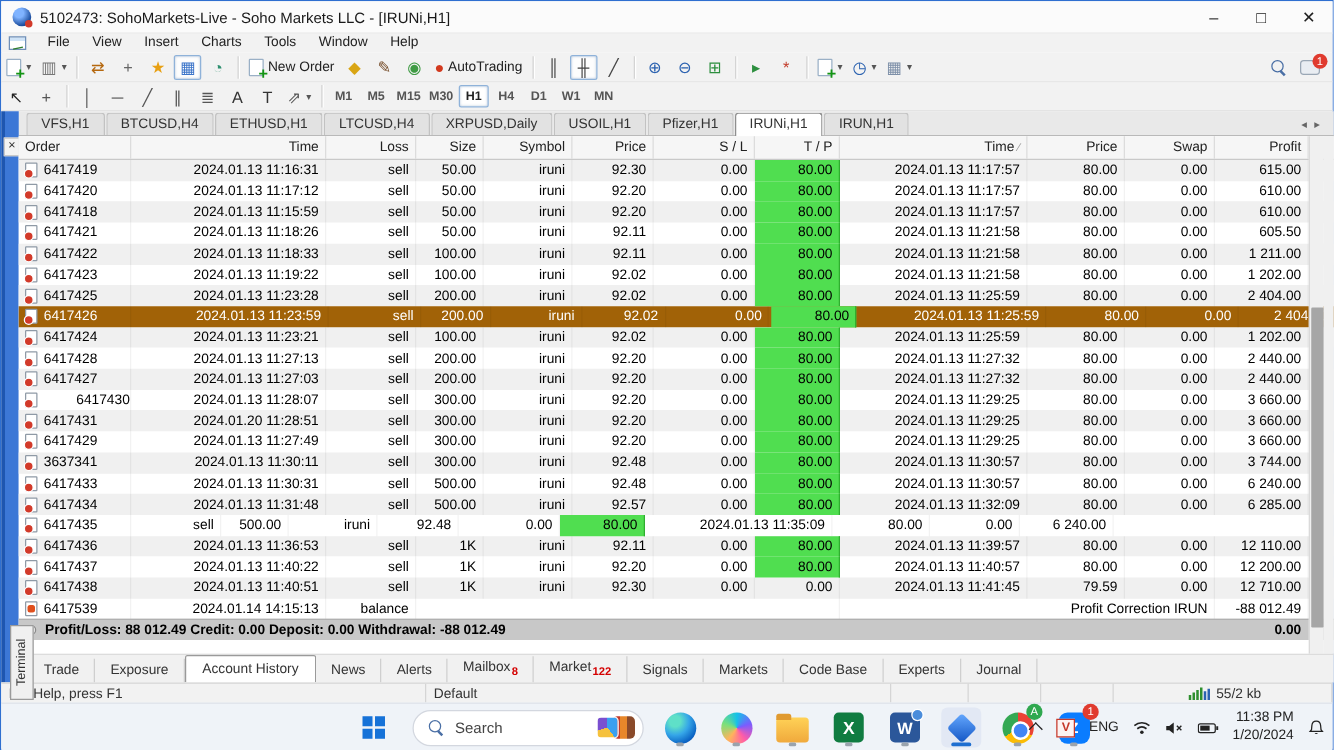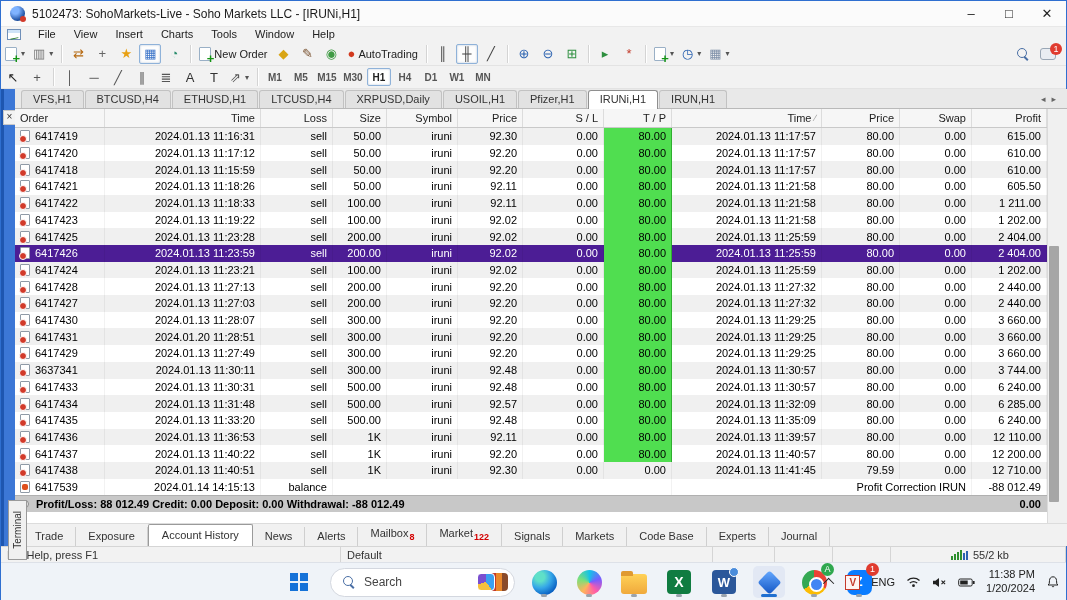--- a/index.html
+++ b/index.html
@@ -54,21 +54,21 @@
   .term-side-tab span { writing-mode:vertical-rl; transform:rotate(180deg); font-size:10px; color:#333; }
 
   
   .terminal { position:absolute; left:14px; top:108px; width:1053px; height:414px; background:#fff; }
   .thead { display:flex; height:19px; background:#f6f6f6; border-bottom:1px solid #c9c9c9; font-size:11px; color:#222; }
   .hcol { display:flex; align-items:center; padding:0 5px; border-right:1px solid #dcdcdc; white-space:nowrap; }
   .hcol.r { justify-content:flex-end; }
   .sortmark { color:#999; font-size:9px; margin-left:3px; }
   .hrow { display:flex; height:16.71px; font-size:11px; color:#000; align-items:stretch; }
   .hrow.alt { background:#f0f0f0; }
-  .hrow.sel { background:#4c1d95; color:#fff; }
+  .hrow.sel { background:#a16207; color:#fff;justify-content:space-between; }
   .hcell { display:flex; align-items:center; padding:0 5px; border-right:1px solid rgba(0,0,0,0.05); white-space:nowrap; overflow:hidden; }
   .hcell.r { justify-content:flex-end; }
   .hcell.tp-green { background:#50de50; color:#000; border-right-color:#2fae2f; }
   .ord-ico { flex:0 0 auto; width:10px; height:12px; margin-right:5px; background:#fff; border:1px solid #8f9aa6; border-radius:1px; position:relative; }
   .ord-ico::after { content:""; position:absolute; left:-2px; bottom:-2px; width:6px; height:6px; border-radius:50%; background:#d23a2a; border:1px solid #fff; }
   .ord-ico.bal::after { background:#e0501e; left:1px; bottom:2px; border:none; width:6px; height:6px; border-radius:2px; }
   .sumrow { display:flex; height:16.7px; background:#c8c8c8; font-size:11px; font-weight:bold; color:#000; align-items:center; border-top:1px solid #b0b0b0; }
   .sum-ico { width:8px; height:8px; border-radius:50%; border:1px solid #8a8a8a; background:#e8e8e8; margin:0 7px 0 6px; }
   .sum-total { margin-left:auto; padding-right:27px; }
   .vscroll { position:absolute; left:1046px; top:108px; width:12px; height:414px; background:#f0f0f0; border-left:1px solid #dadada; }
@@ -529,21 +529,21 @@
           <div class="hcell r" style="width: 71px;">iruni</div>
           <div class="hcell r" style="width: 65px;">92.20</div>
           <div class="hcell r" style="width: 81px;">0.00</div>
           <div class="hcell r tp-green" style="width: 68px;">80.00</div>
           <div class="hcell r" style="width: 150px;">2024.01.13 11:27:32</div>
           <div class="hcell r" style="width: 78px;">80.00</div>
           <div class="hcell r" style="width: 72px;">0.00</div>
           <div class="hcell r" style="width: 75px;">2 440.00</div>
         </div>
         <div class="hrow">
-          <div class="hcell" style="width: 90px;">
+          <div class="hcell" style="width: 90px; gap: 26px;">
             <span class="ord-ico"></span>
             <span class="order-number">6417430</span>
           </div>
           <div class="hcell r" style="width: 156px;">2024.01.13 11:28:07</div>
           <div class="hcell r" style="width: 72px;">sell</div>
           <div class="hcell r" style="width: 54px;">300.00</div>
           <div class="hcell r" style="width: 71px;">iruni</div>
           <div class="hcell r" style="width: 65px;">92.20</div>
           <div class="hcell r" style="width: 81px;">0.00</div>
           <div class="hcell r tp-green" style="width: 68px;">80.00</div>
@@ -635,21 +635,20 @@
           <div class="hcell r" style="width: 150px;">2024.01.13 11:32:09</div>
           <div class="hcell r" style="width: 78px;">80.00</div>
           <div class="hcell r" style="width: 72px;">0.00</div>
           <div class="hcell r" style="width: 75px;">6 285.00</div>
         </div>
         <div class="hrow">
           <div class="hcell" style="width: 90px;">
             <span class="ord-ico"></span>
             <span class="order-number">6417435</span>
           </div>
-          <div class="hcell r" style="width: 156px;">2024.01.13 11:33:20</div>
           <div class="hcell r" style="width: 72px;">sell</div>
           <div class="hcell r" style="width: 54px;">500.00</div>
           <div class="hcell r" style="width: 71px;">iruni</div>
           <div class="hcell r" style="width: 65px;">92.48</div>
           <div class="hcell r" style="width: 81px;">0.00</div>
           <div class="hcell r tp-green" style="width: 68px;">80.00</div>
           <div class="hcell r" style="width: 150px;">2024.01.13 11:35:09</div>
           <div class="hcell r" style="width: 78px;">80.00</div>
           <div class="hcell r" style="width: 72px;">0.00</div>
           <div class="hcell r" style="width: 75px;">6 240.00</div>

